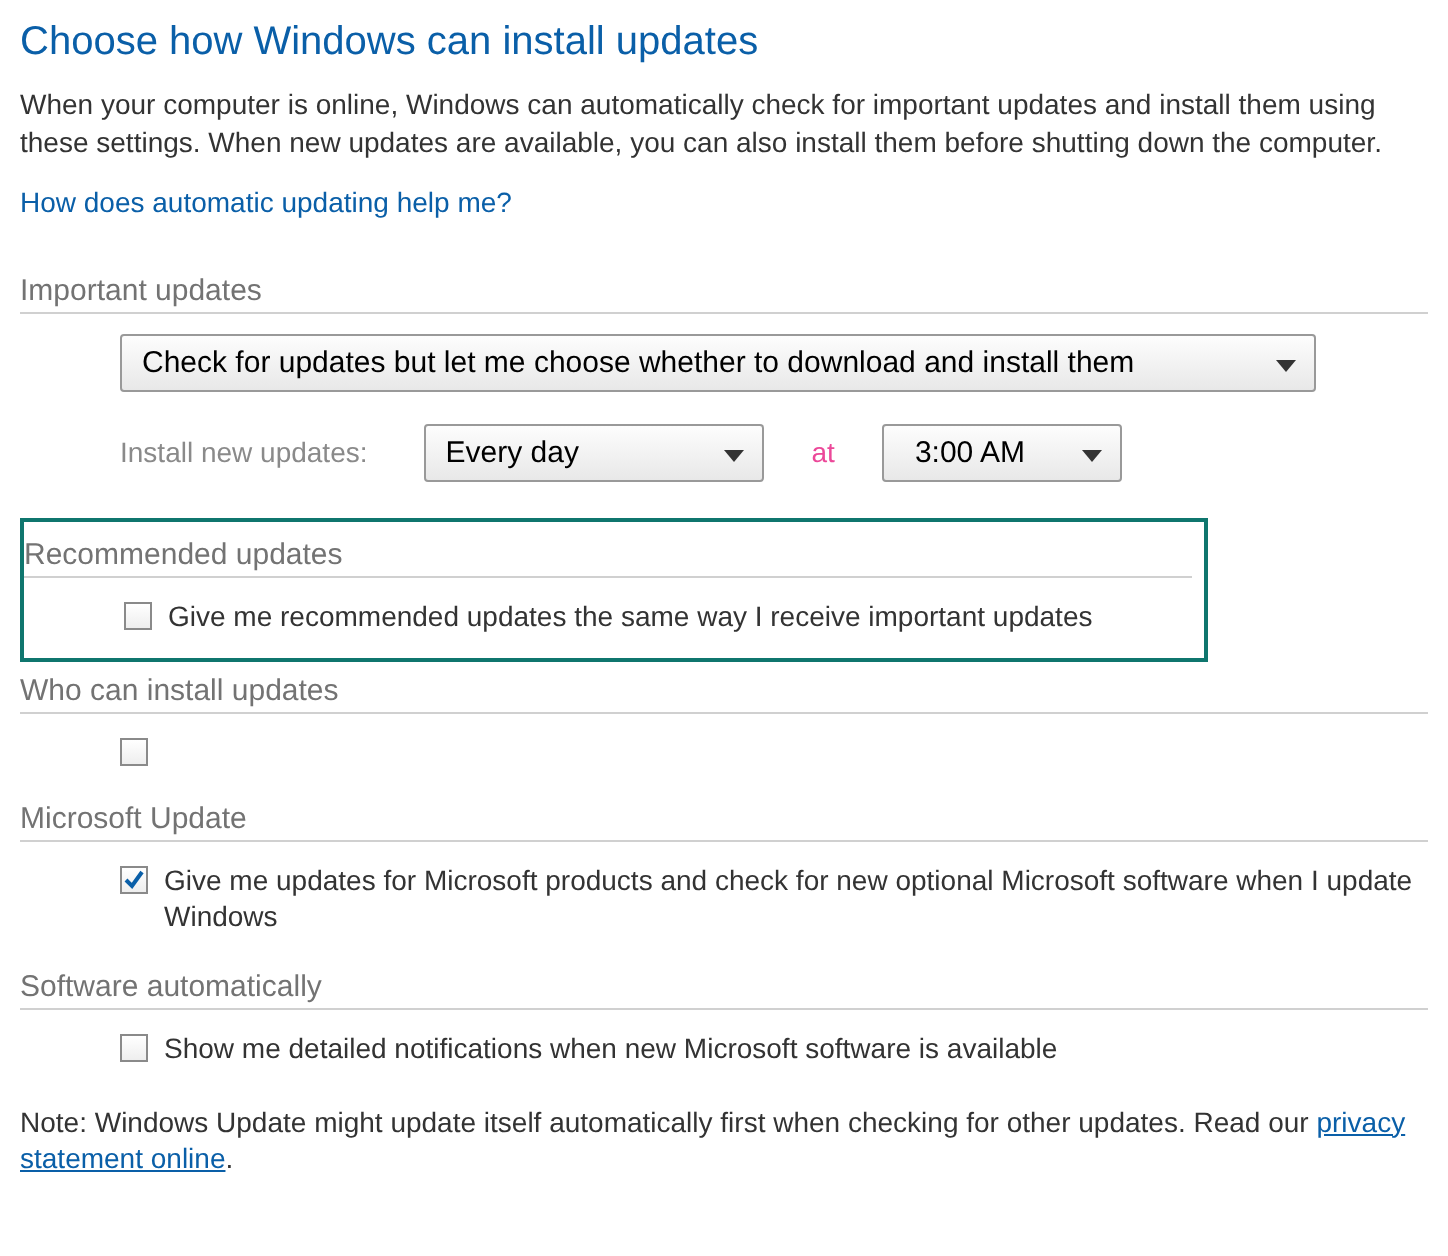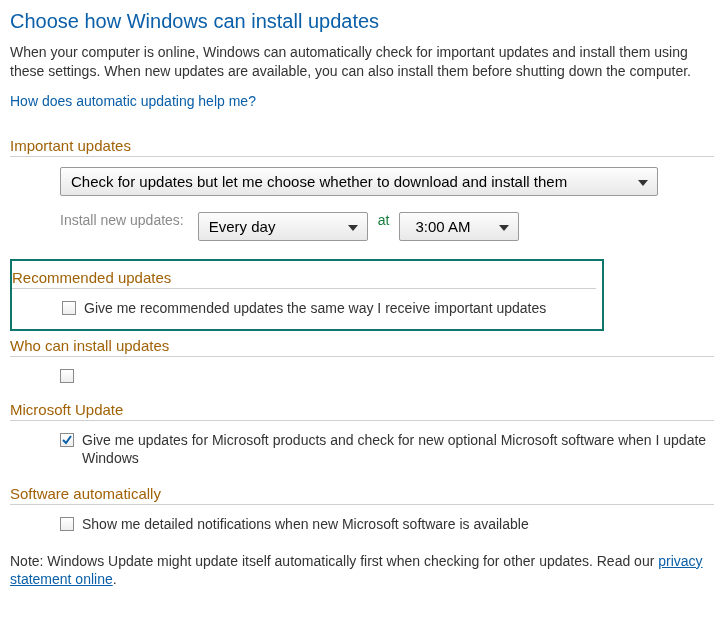--- a/index.html
+++ b/index.html
@@ -24,21 +24,21 @@
       margin-bottom: 12px;
     }
     .link {
       color: #0a5fa8;
       font-size: 14px;
       cursor: pointer;
     }
     .link.underline { text-decoration: underline; }
     .space { height: 28px; }
     .section-header {
-      color: #a16207;
+      color: #737373;
       font-size: 15px;
       padding-bottom: 2px;
       border-bottom: 1px solid #d0d0d0;
       margin-bottom: 10px;
     }
     .section-body { margin-bottom: 18px; }
     .row-pad { padding-left: 50px; margin-bottom: 8px; }
     .select {
       appearance: none;
       -webkit-appearance: none;
@@ -57,31 +57,31 @@
       right: 10px;
       top: 50%;
       transform: translateY(-50%);
       pointer-events: none;
     }
     .select-large { width: 598px; }
     .select-med { width: 170px; }
     .select-sm { width: 120px; padding-left: 15px; }
     .schedule-row {
       display: flex;
-      align-items: flex-start;
-      gap: 10px;
+      align-items: center;
+      gap: 24px;
       padding-left: 50px;
       margin-top: 16px;
     }
     .lbl-disabled {
       color: #8a8a8a;
       margin-right: 4px;
       font-size: 14px;
     }
-    .at { color: #15803d; }
+    .at { color: #ec4899; }
     .highlight-box {
       border: 2px solid #0f766e;
       padding: 8px 0 12px 0;
       margin-bottom: 6px;
       width: 594px;
     }
     .highlight-box .section-header { margin-left: 0; margin-right: 6px; }
     .cb-row {
       display: flex;
       align-items: flex-start;

